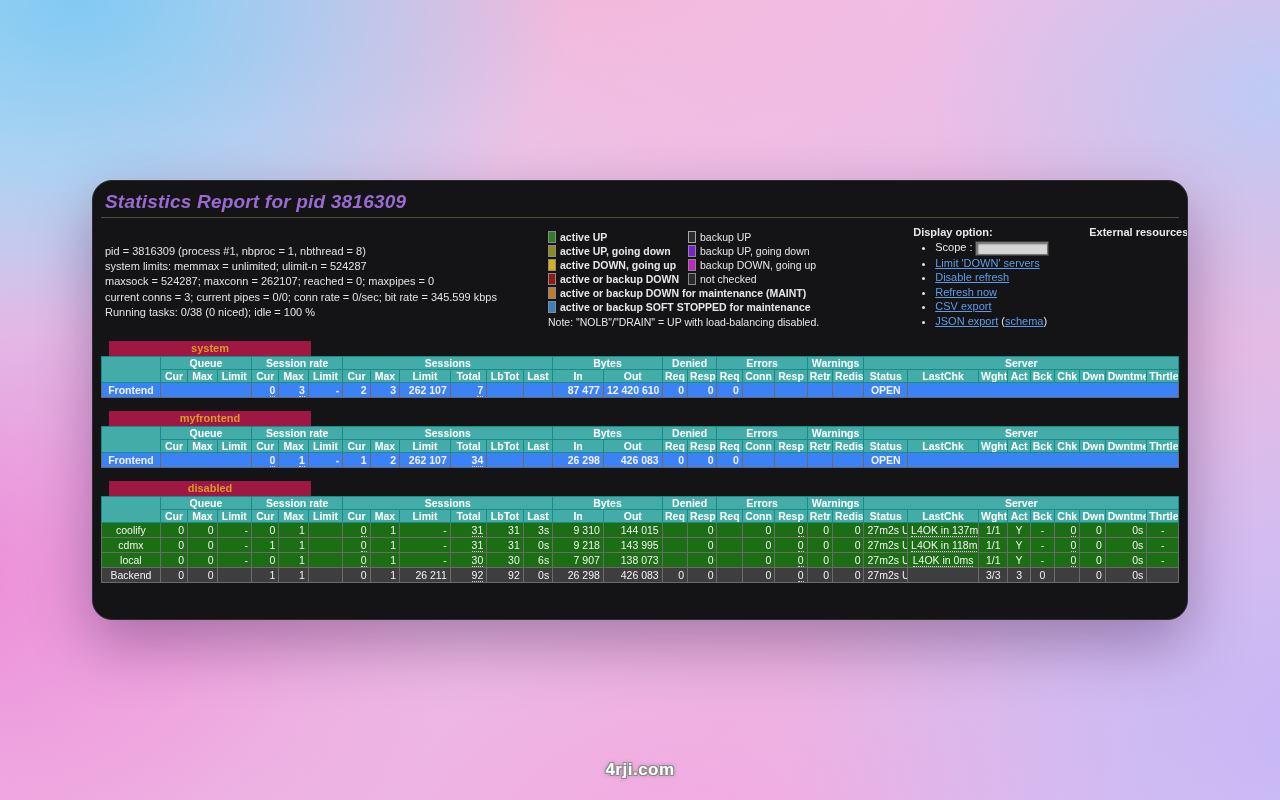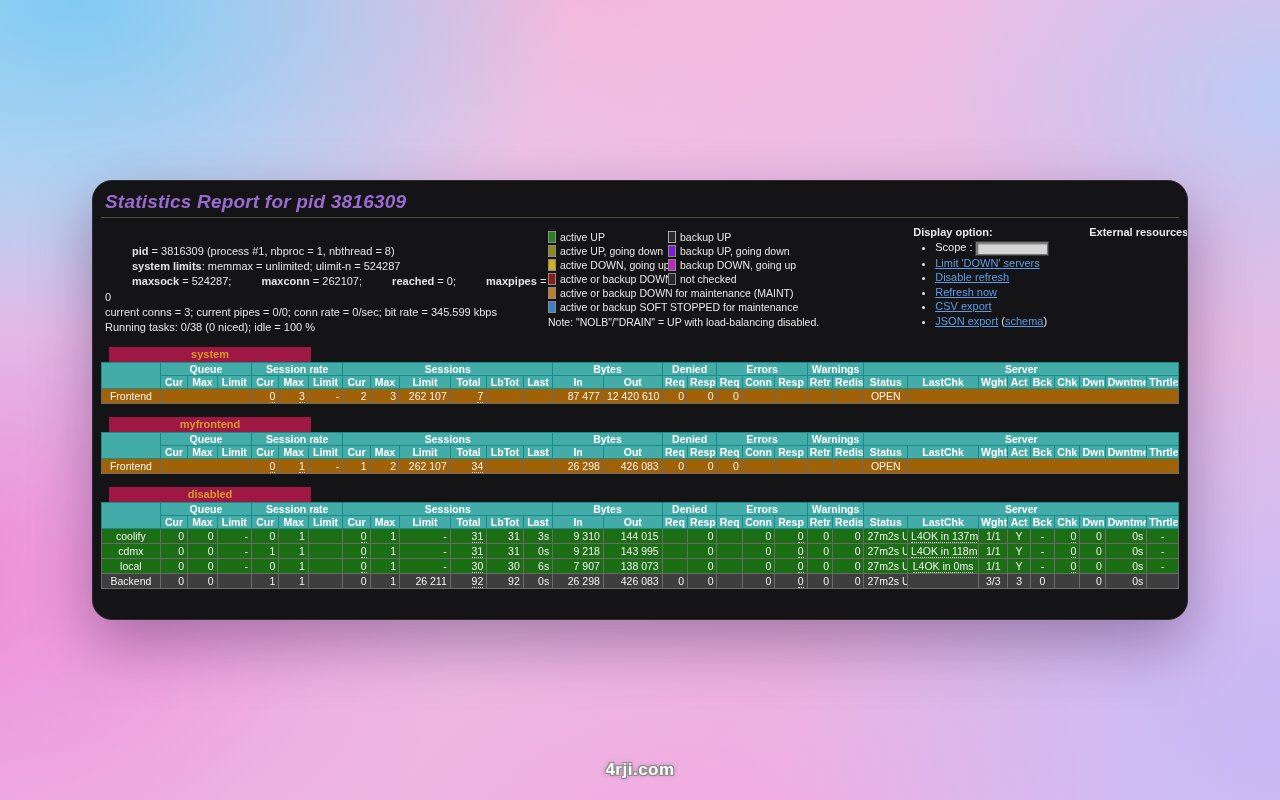--- a/index.html
+++ b/index.html
@@ -26,25 +26,25 @@
     font-size:19px; font-weight:bold; font-style:italic; color:#9a6ad2;
     margin:10px 0 4px 12px; letter-spacing:.2px;
   }
   .titlerule { height:1px; background:#4a4f3a; margin:0 8px 4px 8px; }
   .h3bar {
     margin:2px 8px 0 8px; background:#49491f; height:17px; line-height:17px;
     font-size:12px; font-weight:bold; color:#e2617f; padding-left:4px; cursor:pointer;
   }
   .inforow { display:flex; align-items:flex-start; margin:4px 8px 0 8px; }
   .procinfo { flex:0 0 447px; padding:22px 0 0 4px; font-size:11px; line-height:1.38; color:#e2e2e2; }
-  .procinfo b { font-weight:bold;margin-left:27px; }
+  .procinfo b { font-weight:normal; }
   .legend { flex:0 0 252px; padding-top:8px; font-size:10.5px; }
   .legrow { display:flex; height:14px; align-items:center; white-space:nowrap; }
   .legitem { display:flex; align-items:center; }
-  .legitem.lft { width:120px; }
+  .legitem.lft { width:140px;font-weight:bold; }
   .sw { width:8px; height:12px; margin-right:4px; border:1px solid #8a8a8a; flex:none; }
   .legnote { margin-top:2px; font-size:10.5px; white-space:nowrap; }
   .dispopt { flex:0 0 160px; margin-left:94px; padding-top:4px; }
   .extres  { flex:0 0 122px; margin-left:16px; padding-top:4px; }
   .opt-title { font-size:11px; font-weight:bold; margin-bottom:3px; }
   .optlist { list-style:disc; margin-left:22px; font-size:11px; }
   .optlist li { margin-bottom:2px; line-height:12.5px; }
   .optlist a { color:#5f9ce6; text-decoration:underline; cursor:pointer; }
   .scope-input {
     width:72px; height:13px; background:#d6d6d6; border:1px solid #777;
@@ -60,21 +60,21 @@
   }
   table.stats { width:100%; border-collapse:collapse; table-layout:fixed; font-size:10.5px; }
   table.stats th {
     background:#44aca8; color:#ffffff; font-weight:bold; height:13px;
     border:1px solid #188c88; padding:0 2px; overflow:hidden; white-space:nowrap;
   }
   table.stats td {
     height:15px; padding:0 3px; border:1px solid #6a6a6a; color:#f2f2f2;
     overflow:hidden; white-space:nowrap;
   }
-  tr.frontend td { background:#a16207; }
+  tr.frontend td { background:#3b82f6;font-weight:bold; }
   tr.backend  td { background:#3e3e3e; }
   tr.active_up td { background:#1b6e14; }
   td.lbl { text-align:center; }
   td.r { text-align:right; }
   td.c { text-align:center; }
   span.u { border-bottom:1px dotted #d0d0d0; }
   .watermark {
     position:absolute; left:50%; top:760px; transform:translateX(-50%);
     font-size:17px; font-weight:bold; color:#fff; letter-spacing:.5px;
     text-shadow:-1px -1px 0 #8a8a8a, 1px -1px 0 #8a8a8a, -1px 1px 0 #8a8a8a, 1px 1px 0 #8a8a8a, 0 0 4px rgba(90,90,90,.8);

